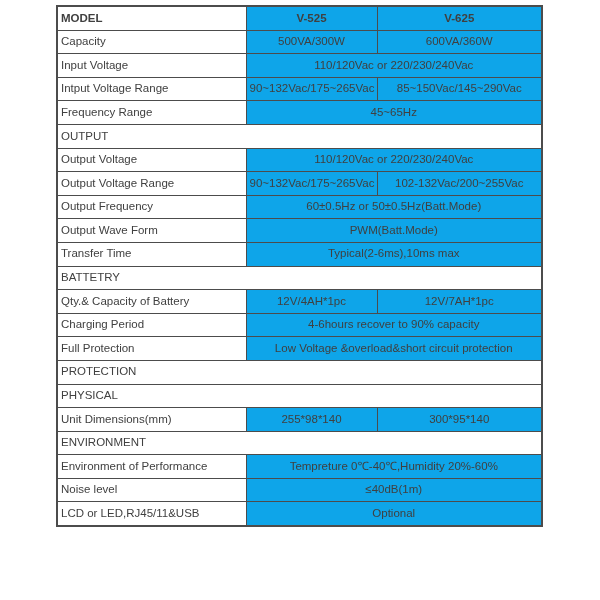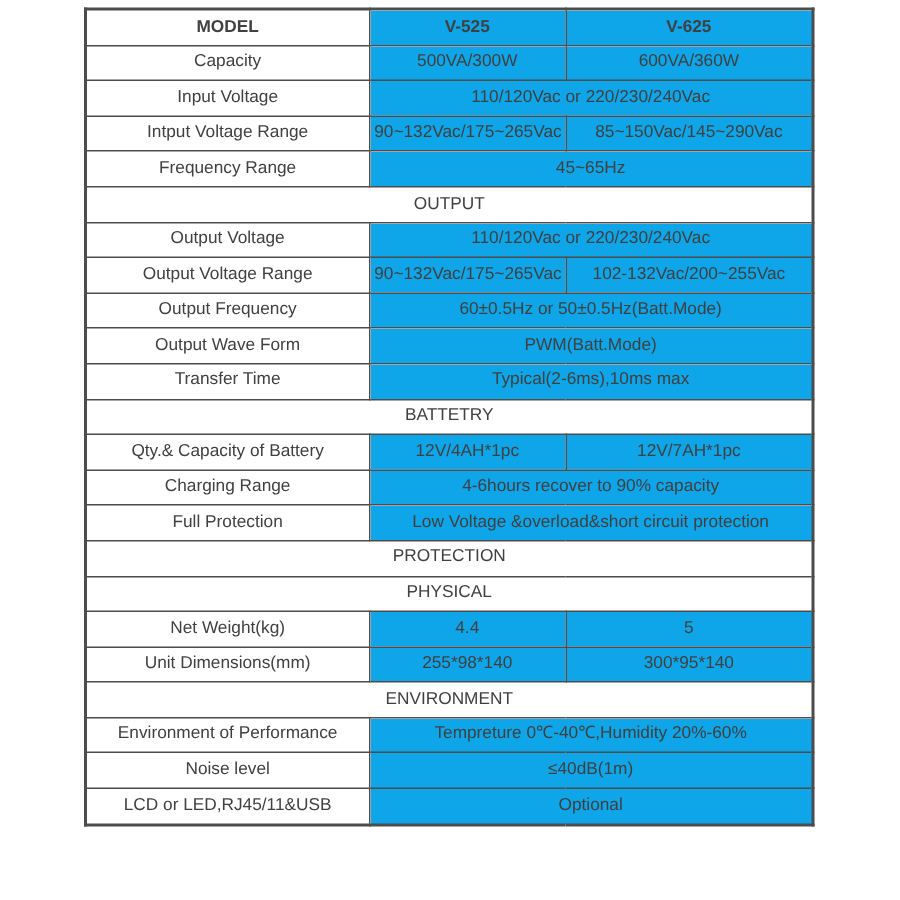--- a/index.html
+++ b/index.html
@@ -36,21 +36,21 @@
   }
   td.model-hdr {
     color: #16365c;
     font-weight: bold;
   }
   td.section-hdr {
     color: #2d5063;
     font-weight: normal;
   }
   td.label {
-    text-align: center;
+    text-align: left;
     background: #ffffff;
   }
   td.val {
     text-align: center;
     background: #0ea5e9;
   }
 </style>
 </head>
 <body>
 
@@ -111,37 +111,32 @@
         </tr>
         <tr>
           <td class="cyan section-hdr label" colspan="3">BATTETRY</td>
         </tr>
         <tr>
           <td class="label">Qty.&amp; Capacity of Battery</td>
           <td class="val">12V/4AH*1pc</td>
           <td class="val">12V/7AH*1pc</td>
         </tr>
         <tr>
-          <td class="label">Charging Range</td>
+          <td class="label">Charging Period</td>
           <td class="val" colspan="2">4-6hours recover to 90% capacity</td>
         </tr>
         <tr>
           <td class="label">Full Protection</td>
           <td class="val" colspan="2">Low Voltage &amp;overload&amp;short circuit protection</td>
         </tr>
         <tr>
           <td class="cyan section-hdr label" colspan="3">PROTECTION</td>
         </tr>
         <tr>
           <td class="cyan section-hdr label" colspan="3">PHYSICAL</td>
-        </tr>
-        <tr>
-          <td class="label">Net Weight(kg)</td>
-          <td class="val">4.4</td>
-          <td class="val">5</td>
         </tr>
         <tr>
           <td class="label">Unit Dimensions(mm)</td>
           <td class="val">255*98*140</td>
           <td class="val">300*95*140</td>
         </tr>
         <tr>
           <td class="cyan section-hdr label" colspan="3">ENVIRONMENT</td>
         </tr>
         <tr>

